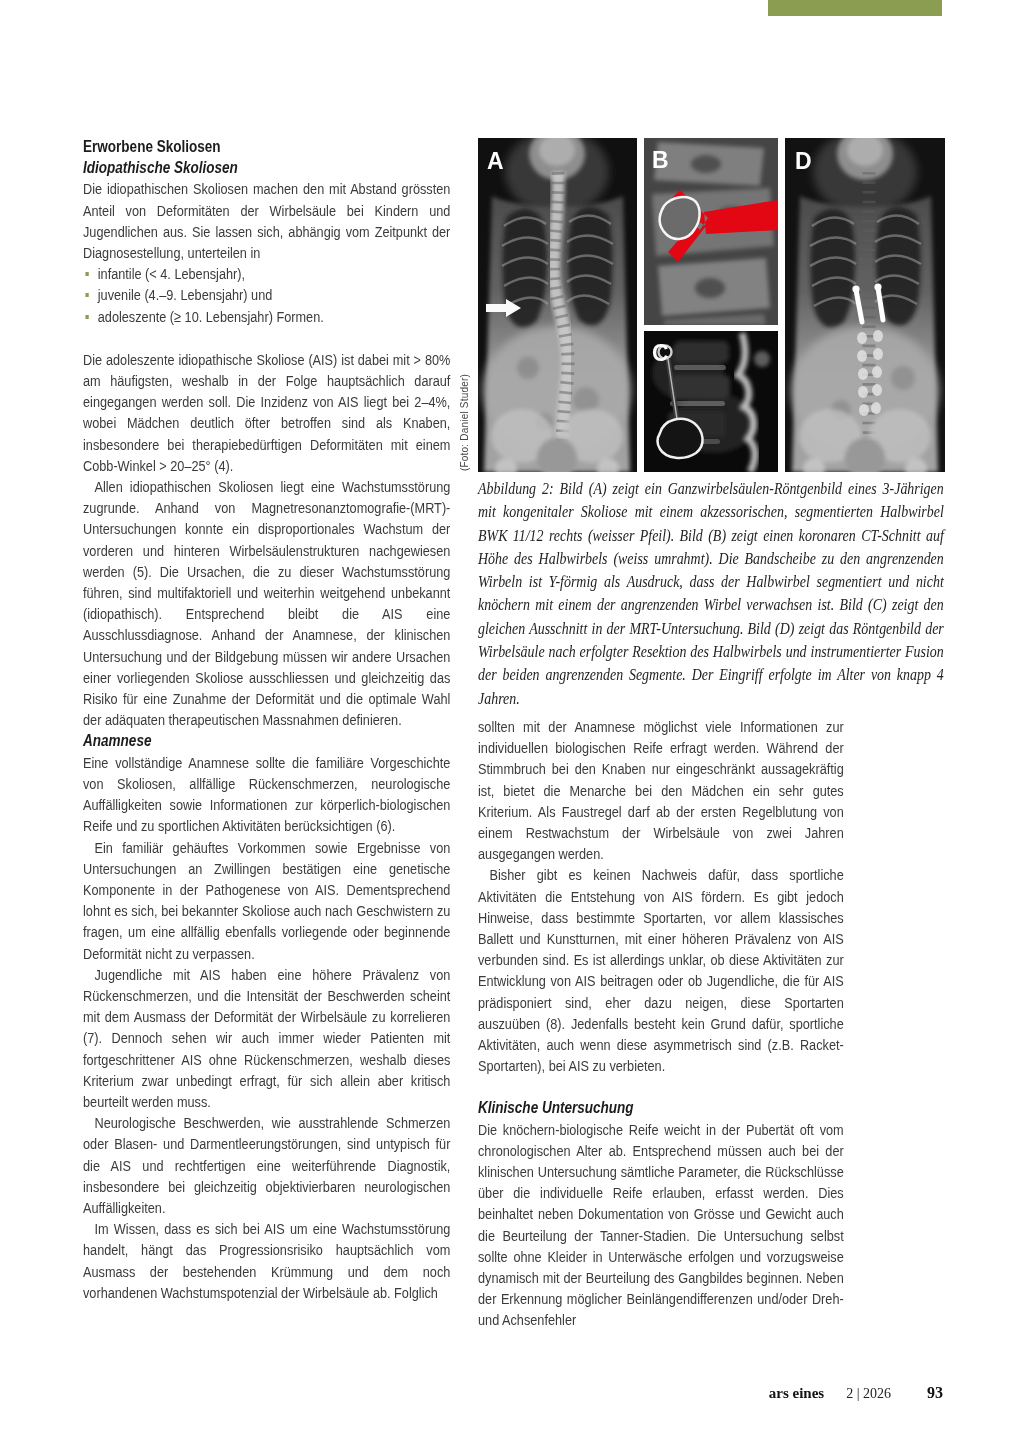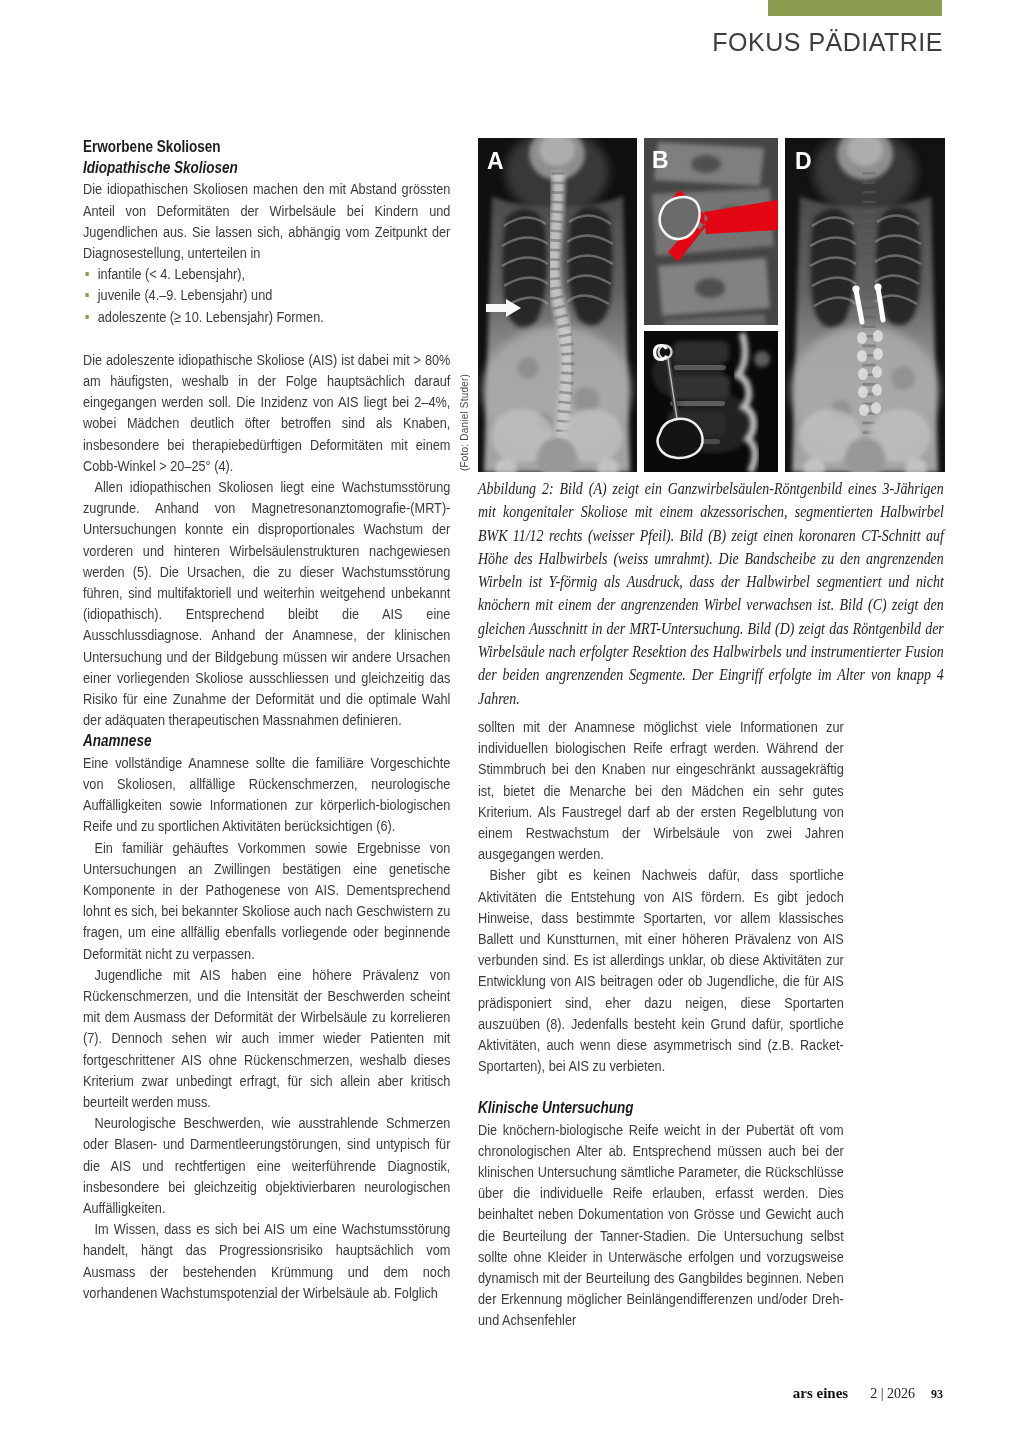--- a/index.html
+++ b/index.html
@@ -42,29 +42,28 @@
 
   .caption{position:absolute;left:478px;top:477px;width:568px;
            font-family:"Liberation Serif","DejaVu Serif",serif;font-style:italic;
            font-size:17px;line-height:23.3px;color:#232323;text-align:justify;}
 
   
   .footer{position:absolute;top:1384px;right:81px;white-space:nowrap;
           font-family:"Liberation Serif","DejaVu Serif",serif;color:#111;}
   .footer .journal{font-weight:700;font-size:15px;}
   .footer .issue{font-size:14px;margin-left:22px;color:#222;}
-  .footer .pageno{font-weight:700;font-size:12px;margin-left:16px;}
+  .footer .pageno{font-weight:700;font-size:16px;margin-left:36px;}
 </style>
 </head>
 <body>
 
 <div id="page">
 
   <div class="accent-bar"></div>
-  <div class="kicker">FOKUS PÄDIATRIE</div>
 
   <div class="col-left condensed body-text">
     <h2 class="sec-title">Erworbene Skoliosen</h2>
     <h3 class="sub-title">Idiopathische Skoliosen</h3>
     <p>Die idiopathischen Skoliosen machen den mit Abstand grössten Anteil von Deformitäten der Wirbelsäule bei Kindern und Jugendlichen aus. Sie lassen sich, abhängig vom Zeitpunkt der Diagnosestellung, unterteilen in</p>
     <ul class="bullets">
       <li>
           <span class="bullet-sq"></span>
           <span>infantile (&lt; 4. Lebensjahr),</span>
         </li>

